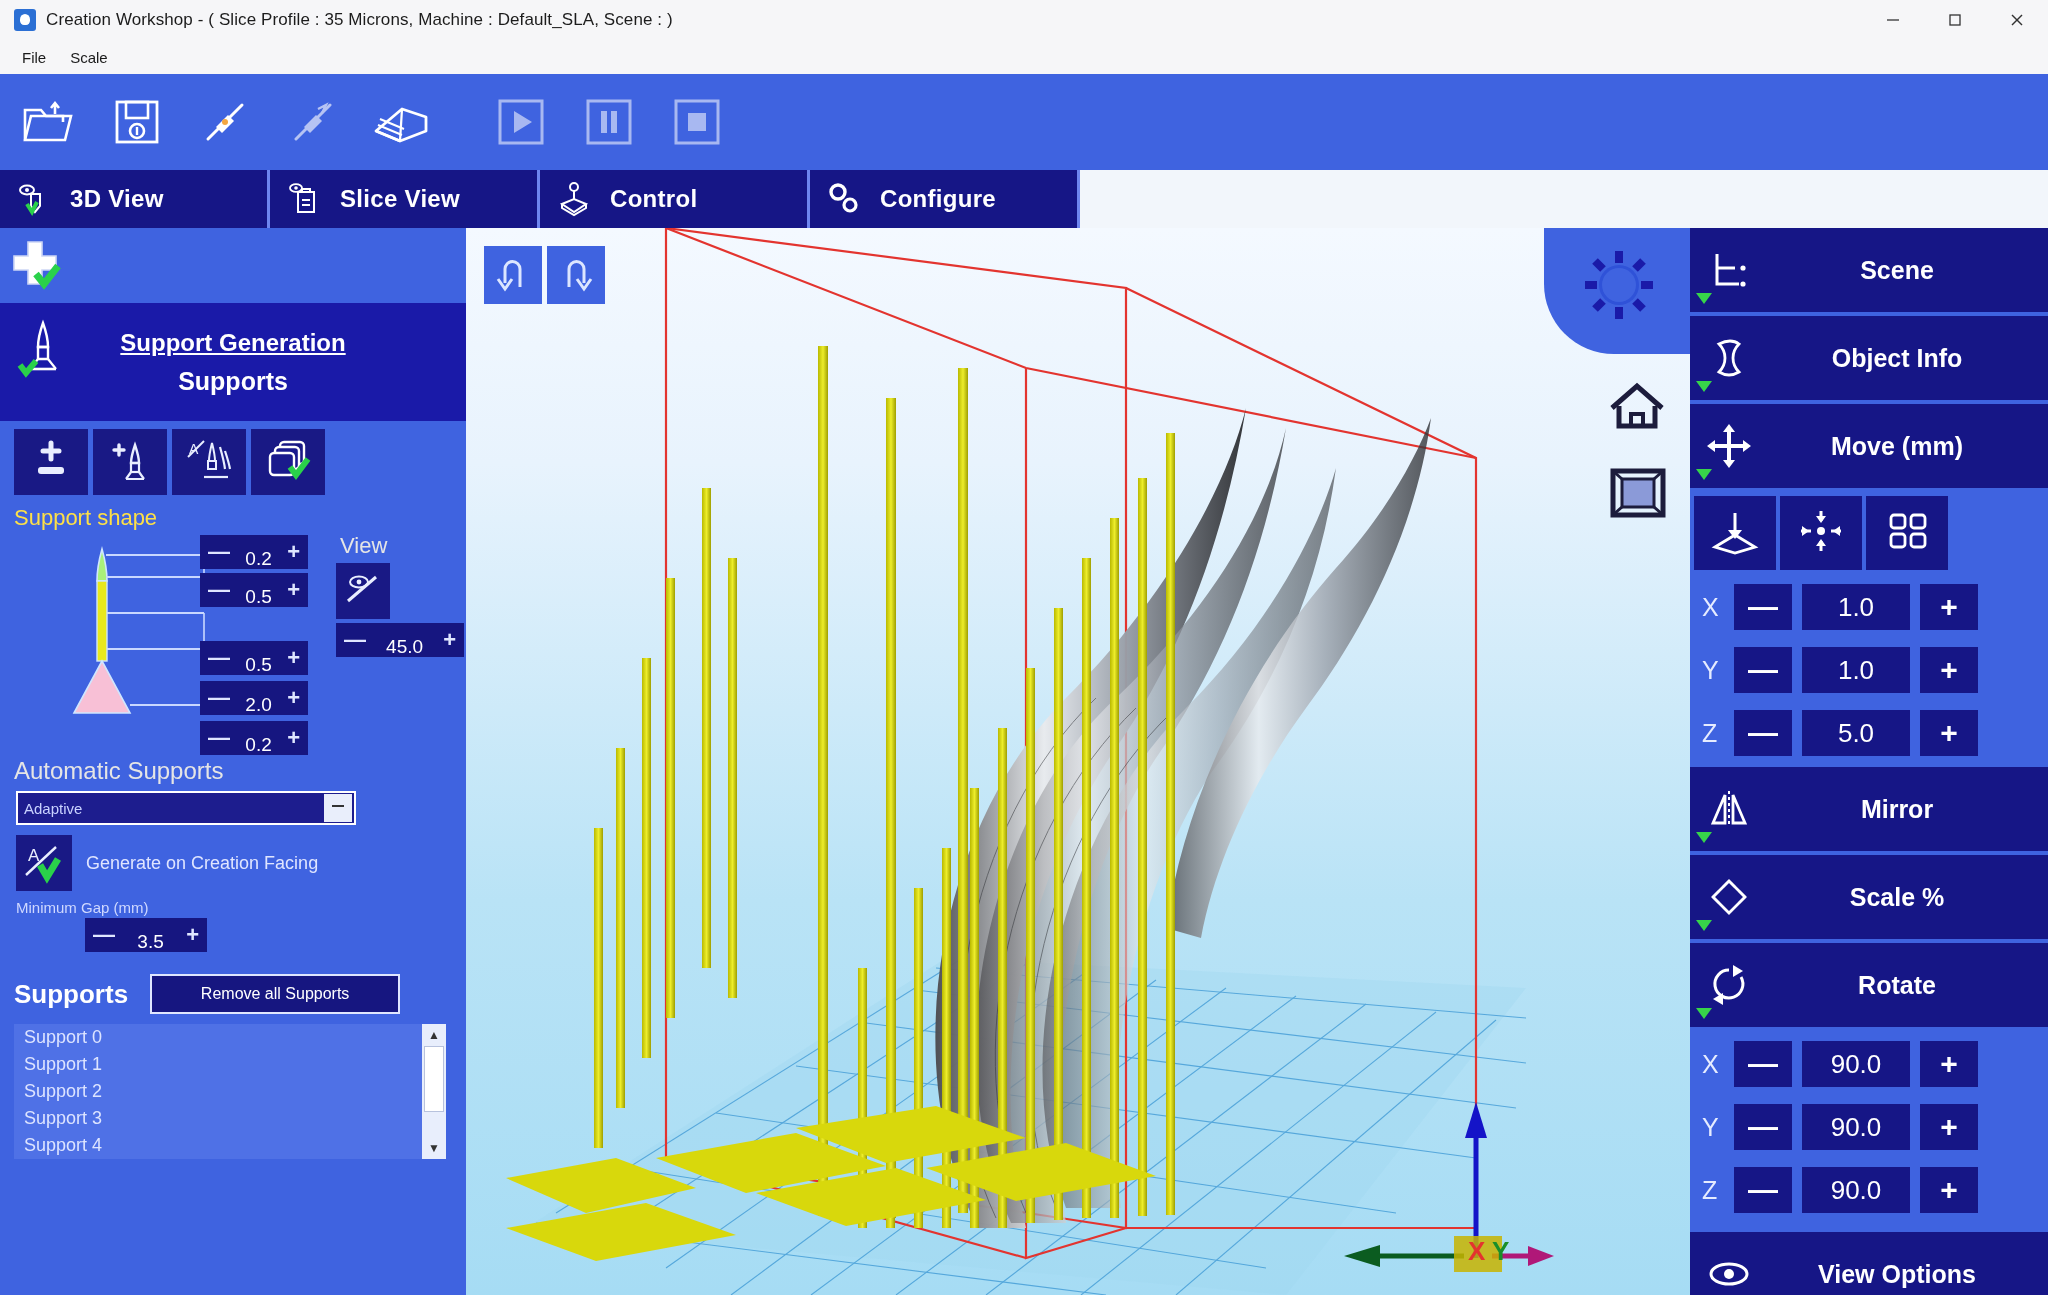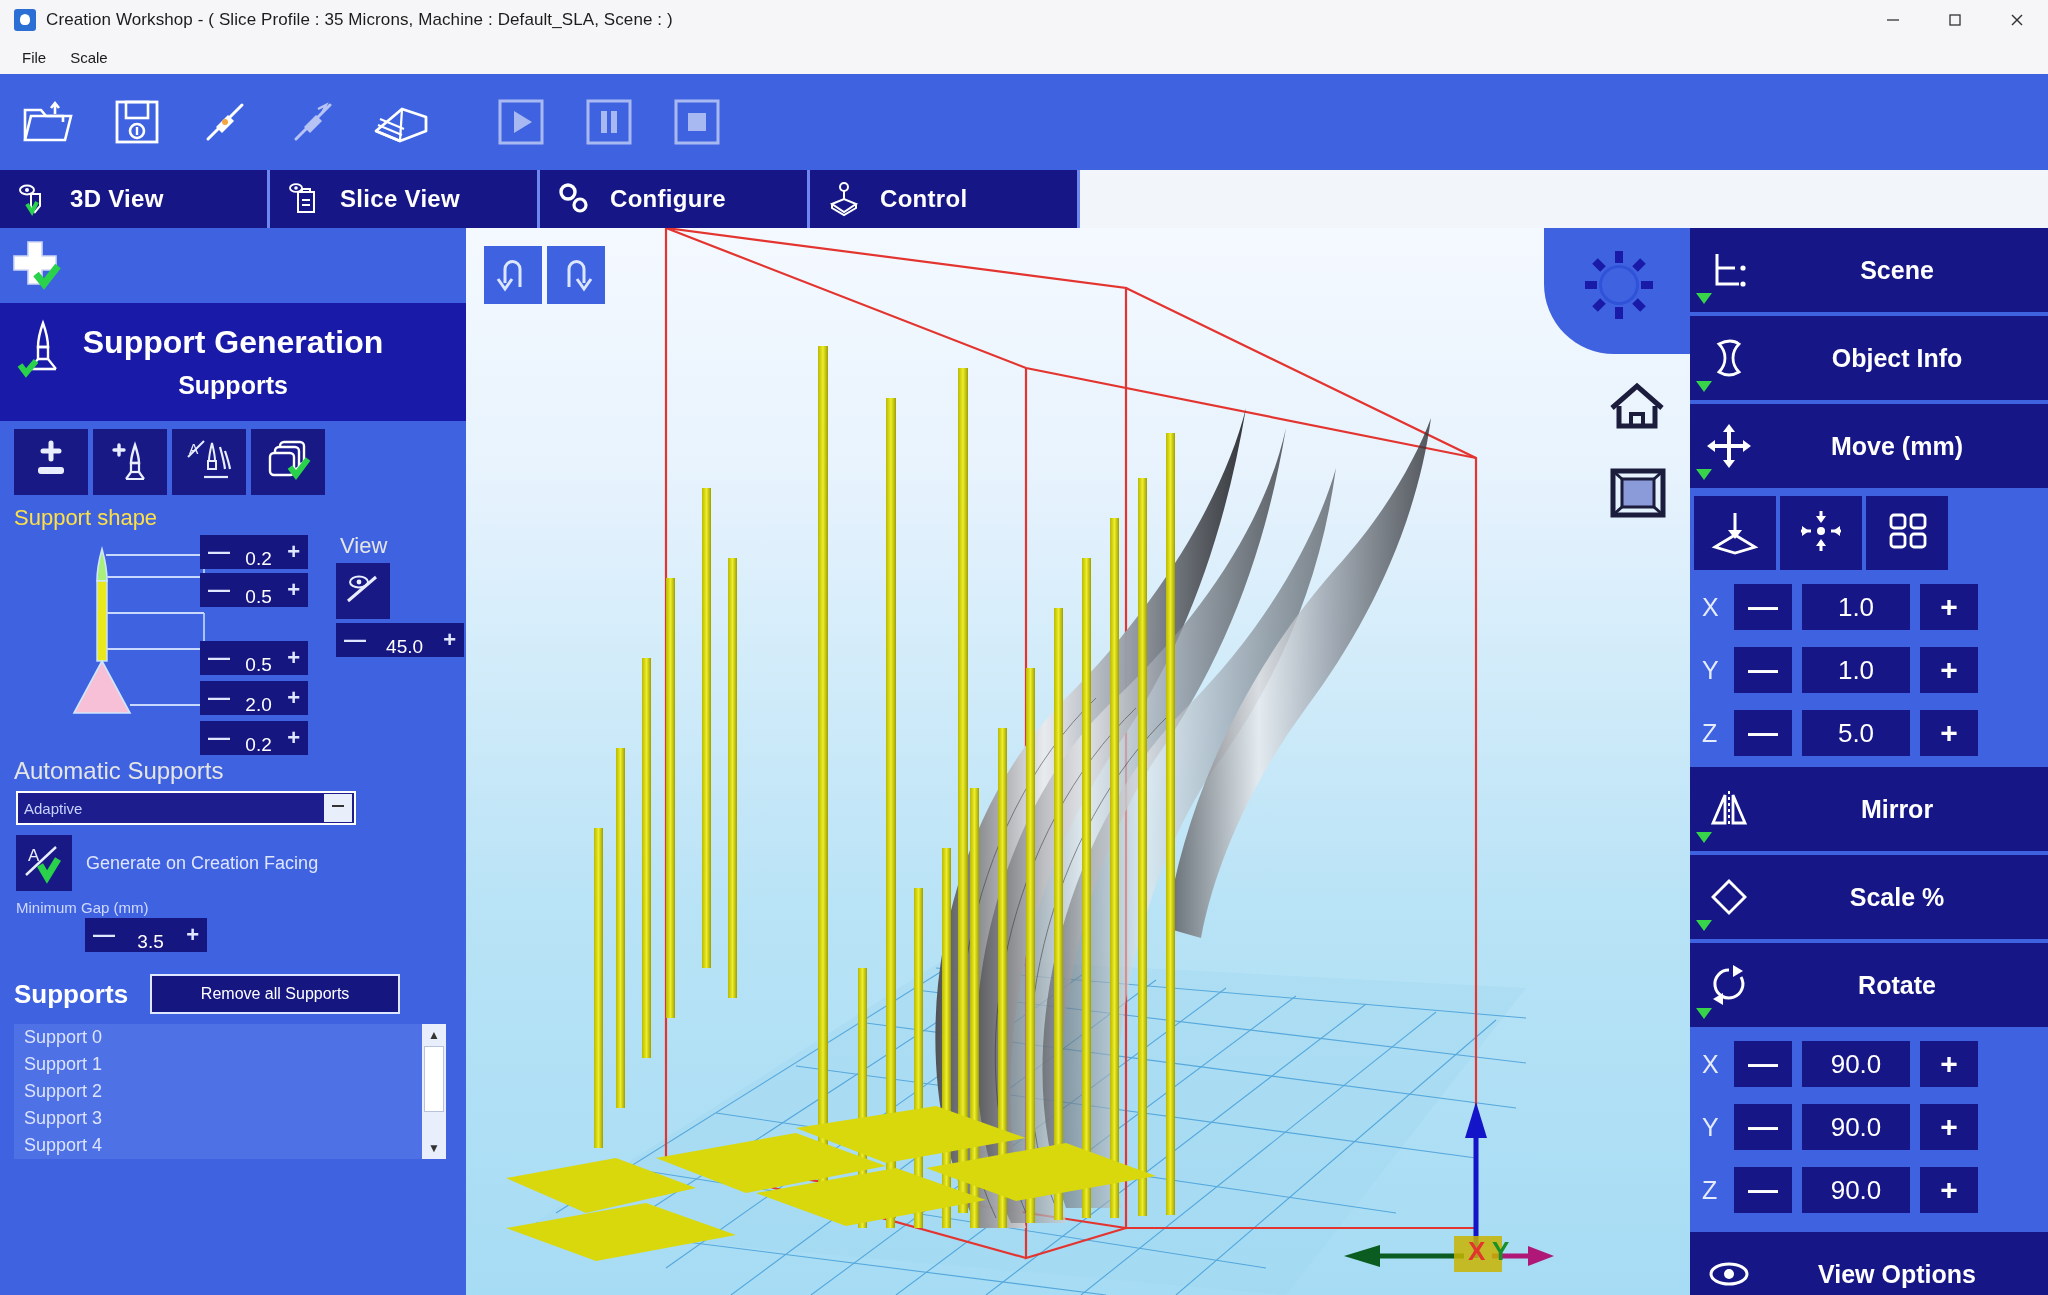--- a/index.html
+++ b/index.html
@@ -70,21 +70,21 @@
     position:absolute; left:0; top:228px; width:466px; height:1067px;
     background:#3f63e0;
   }
   .lp-top { height:75px; background:#3f63e0; position:relative; }
   .lp-plus { position:absolute; left:6px; top:8px; }
   .lp-header {
     height:118px; background:#1a1aa8; position:relative;
     display:flex; flex-direction:column; align-items:center; justify-content:center;
   }
   .lp-header-ico { position:absolute; left:14px; top:14px; }
-  .lp-h1 { font-size:32px; color:#fff; font-weight:600; }
+  .lp-h1 { font-size:24px; color:#fff; font-weight:600;text-decoration:underline; }
   .lp-h2 { font-size:25px; color:#fff; font-weight:600; margin-top:10px; }
 
   .lp-body { padding:0; position:relative; }
   .icon-row { display:flex; gap:5px; padding:8px 0 0 14px; }
   .icon-btn {
     width:74px; height:66px; background:#191985;
     display:flex; align-items:center; justify-content:center;
   }
   .sect-label { color:#fde047; font-size:22px; padding:10px 0 0 14px; }
 
@@ -290,36 +290,36 @@
           <path d="M13 12 h16 v20 h-16 z" fill="none" stroke="#fff" stroke-width="2"></path>
           <path d="M17 12 v-3 h8 v3" fill="none" stroke="#fff" stroke-width="2"></path>
           <path d="M17 20 h8 M17 25 h8" stroke="#fff" stroke-width="1.8"></path>
         </svg>
       </span>
       <span class="tab-label">Slice View</span>
     </div>
     <div class="tab">
       <span class="tab-ico">
         <svg width="38" height="38" viewBox="0 0 38 38">
-          <circle cx="13" cy="12" r="7" fill="none" stroke="#fff" stroke-width="3.4"></circle>
-          <circle cx="25" cy="25" r="6" fill="none" stroke="#fff" stroke-width="3.2"></circle>
-        </svg>
-      </span>
-      <span class="tab-label">Configure</span>
-    </div>
-    <div class="tab">
-      <span class="tab-ico">
-        <svg width="38" height="38" viewBox="0 0 38 38">
           <circle cx="19" cy="7" r="4" fill="none" stroke="#fff" stroke-width="2"></circle>
           <line x1="19" y1="11" x2="19" y2="20" stroke="#fff" stroke-width="2"></line>
           <path d="M7 24 L19 19 L31 24 L19 32 Z" fill="none" stroke="#fff" stroke-width="2"></path>
           <path d="M7 24 v4 l12 7 12 -7 v-4" fill="none" stroke="#fff" stroke-width="2"></path>
         </svg>
       </span>
       <span class="tab-label">Control</span>
+    </div>
+    <div class="tab">
+      <span class="tab-ico">
+        <svg width="38" height="38" viewBox="0 0 38 38">
+          <circle cx="13" cy="12" r="7" fill="none" stroke="#fff" stroke-width="3.4"></circle>
+          <circle cx="25" cy="25" r="6" fill="none" stroke="#fff" stroke-width="3.2"></circle>
+        </svg>
+      </span>
+      <span class="tab-label">Configure</span>
     </div>
     <div class="tabbar-rest"></div>
   </div>
 
   <div class="leftpanel">
 
     <div class="lp-top">
       <span class="lp-plus">
         <svg width="64" height="62" viewBox="0 0 64 62">
           <path d="M22 6 h14 v14 h14 v14 h-14 v14 h-14 v-14 h-14 v-14 h14 z" fill="#fff" stroke="#cdd6f5" stroke-width="1.6"></path>

